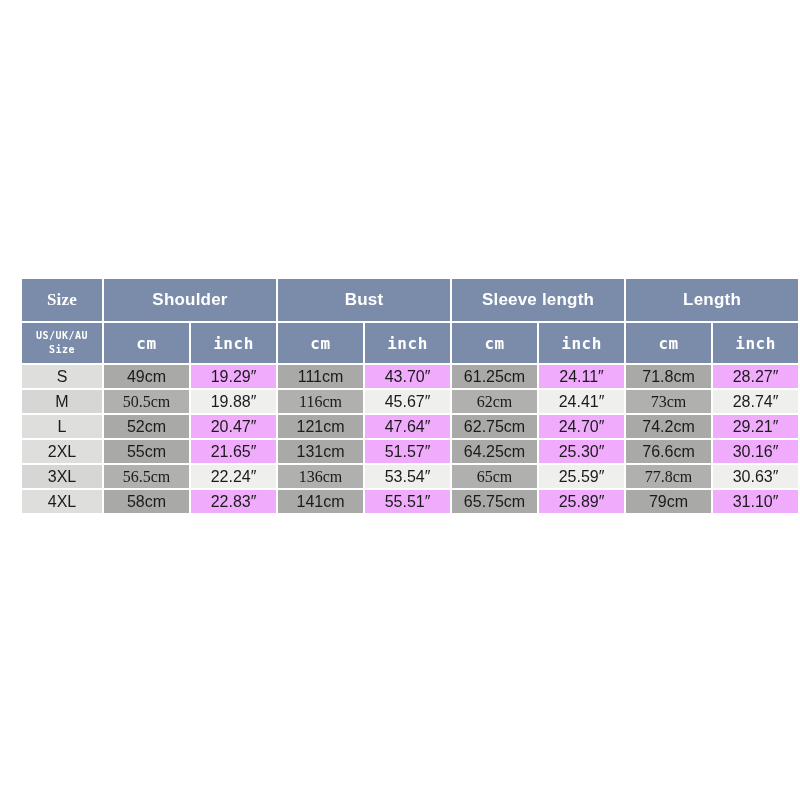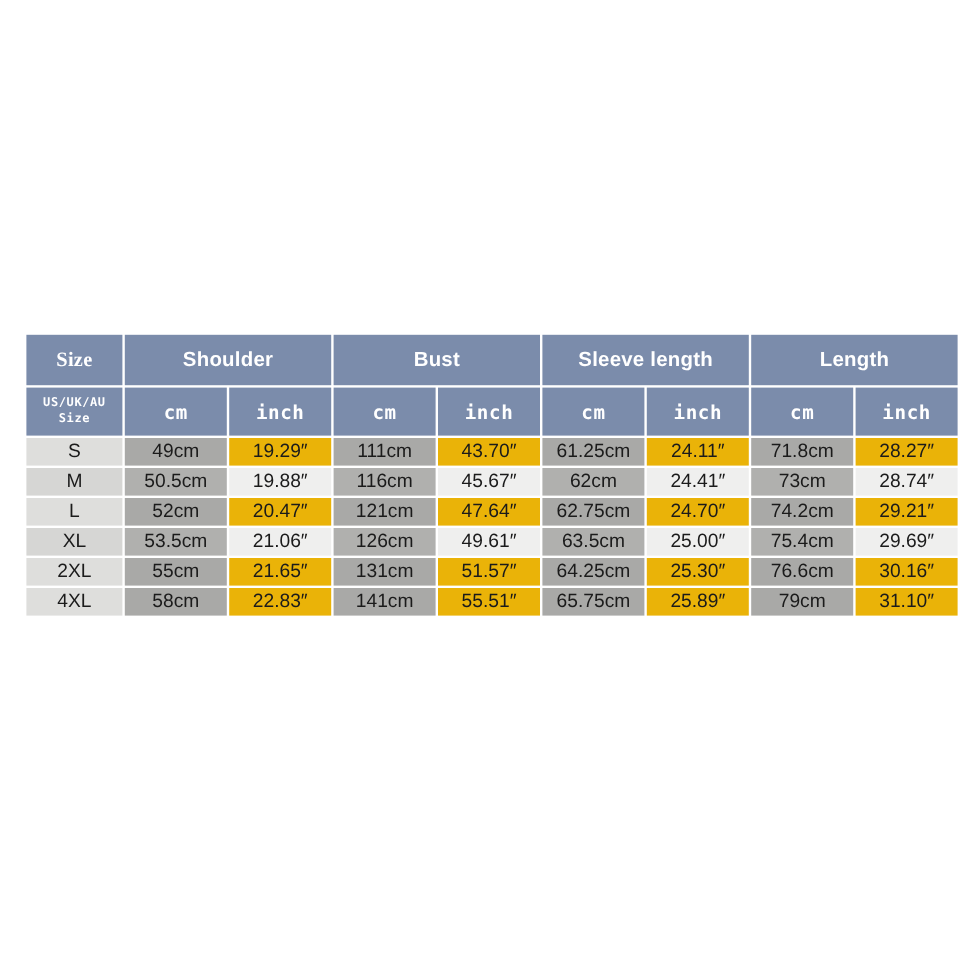--- a/index.html
+++ b/index.html
@@ -86,27 +86,28 @@
     font-family: "Liberation Sans", sans-serif;
   }
   .cell.size-col {
     background: #dededc;
     font-size: 16px;
   }
   .cell.cm-col {
     background: #a9a9a7;
   }
   .cell.inch-col {
-    background: #eab308;
+    background: #f0abfc;
   }
   tr.alt .cell.inch-col {
     background: #efefee;
   }
   tr.alt .cell.cm-col {
     background: #b0b0ae;
+    font-family: Liberation Serif, serif;
   }
   tr.alt .cell.size-col {
     background: #d6d6d4;
   }
 </style>
 </head>
 <body>
 
 <div id="page">
 
@@ -175,42 +176,42 @@
           <td class="cell size-col">L</td>
           <td class="cell cm-col">52cm</td>
           <td class="cell inch-col">20.47″</td>
           <td class="cell cm-col">121cm</td>
           <td class="cell inch-col">47.64″</td>
           <td class="cell cm-col">62.75cm</td>
           <td class="cell inch-col">24.70″</td>
           <td class="cell cm-col">74.2cm</td>
           <td class="cell inch-col">29.21″</td>
         </tr>
-        <tr class="alt">
-          <td class="cell size-col">XL</td>
-          <td class="cell cm-col">53.5cm</td>
-          <td class="cell inch-col">21.06″</td>
-          <td class="cell cm-col">126cm</td>
-          <td class="cell inch-col">49.61″</td>
-          <td class="cell cm-col">63.5cm</td>
-          <td class="cell inch-col">25.00″</td>
-          <td class="cell cm-col">75.4cm</td>
-          <td class="cell inch-col">29.69″</td>
-        </tr>
         <tr>
           <td class="cell size-col">2XL</td>
           <td class="cell cm-col">55cm</td>
           <td class="cell inch-col">21.65″</td>
           <td class="cell cm-col">131cm</td>
           <td class="cell inch-col">51.57″</td>
           <td class="cell cm-col">64.25cm</td>
           <td class="cell inch-col">25.30″</td>
           <td class="cell cm-col">76.6cm</td>
           <td class="cell inch-col">30.16″</td>
         </tr>
+        <tr class="alt">
+          <td class="cell size-col">3XL</td>
+          <td class="cell cm-col">56.5cm</td>
+          <td class="cell inch-col">22.24″</td>
+          <td class="cell cm-col">136cm</td>
+          <td class="cell inch-col">53.54″</td>
+          <td class="cell cm-col">65cm</td>
+          <td class="cell inch-col">25.59″</td>
+          <td class="cell cm-col">77.8cm</td>
+          <td class="cell inch-col">30.63″</td>
+        </tr>
         <tr>
           <td class="cell size-col">4XL</td>
           <td class="cell cm-col">58cm</td>
           <td class="cell inch-col">22.83″</td>
           <td class="cell cm-col">141cm</td>
           <td class="cell inch-col">55.51″</td>
           <td class="cell cm-col">65.75cm</td>
           <td class="cell inch-col">25.89″</td>
           <td class="cell cm-col">79cm</td>
           <td class="cell inch-col">31.10″</td>

